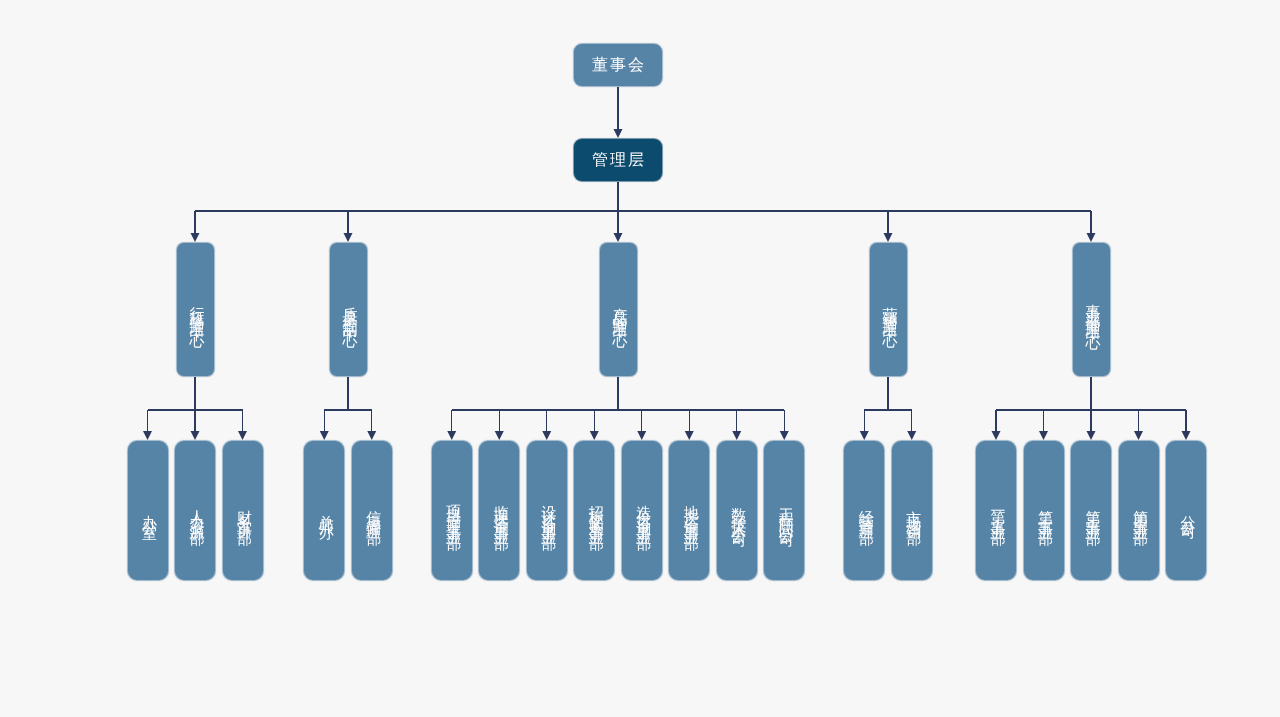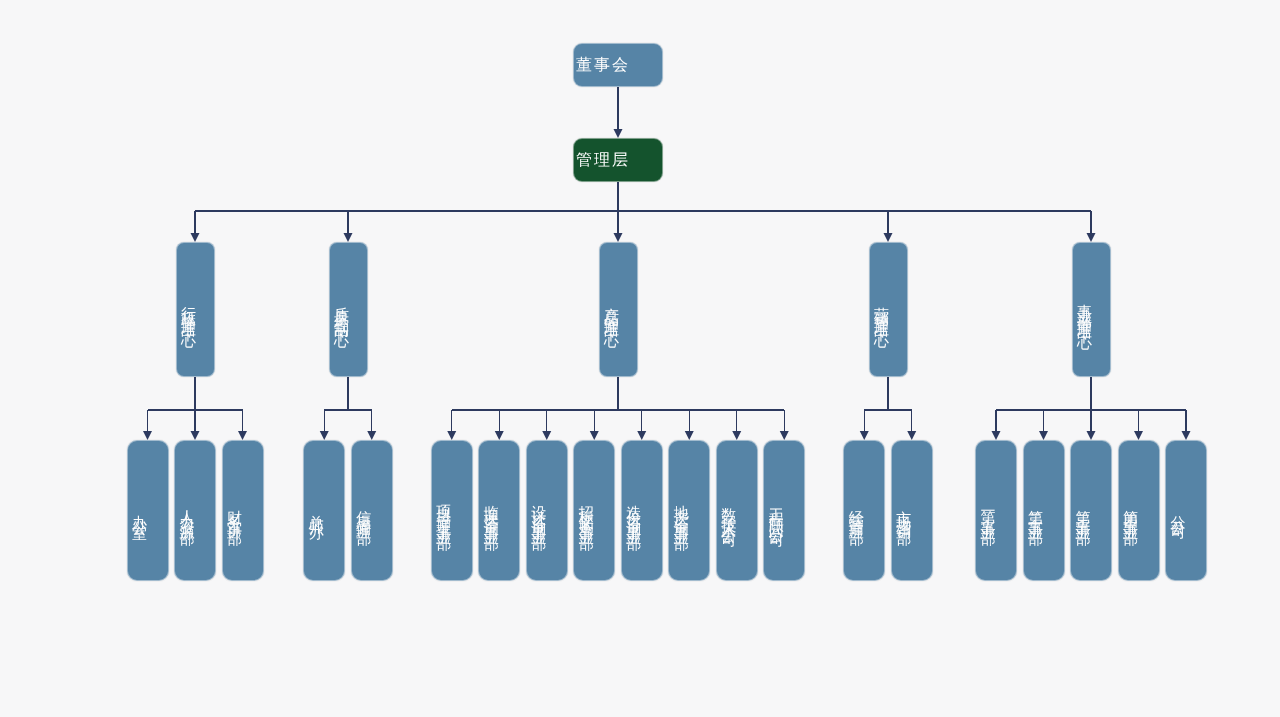--- a/index.html
+++ b/index.html
@@ -17,21 +17,21 @@
     position: absolute;
     left: 0;
     top: 0;
     pointer-events: none;
   }
   .node {
     position: absolute;
     box-sizing: border-box;
     display: flex;
     align-items: center;
-    justify-content: flex-start;
+    justify-content: center;
     border: 1px solid rgba(255, 255, 255, 0.45);
     box-shadow: 0 0 0 1px rgba(0, 0, 0, 0.03);
   }
   .node .label {
     line-height: 1;
     white-space: nowrap;
   }
   .node.h {
     border-radius: 9px;
   }
@@ -120,21 +120,21 @@
       <line x1="1091" y1="410" x2="1091" y2="432" stroke="#2d3a5f" stroke-width="1.2" shape-rendering="crispEdges"></line>
       <polygon points="1086.5,431 1095.5,431 1091,440" fill="#2d3a5f"></polygon>
       <line x1="1138.5" y1="410" x2="1138.5" y2="432" stroke="#2d3a5f" stroke-width="1.2" shape-rendering="crispEdges"></line>
       <polygon points="1134,431 1143,431 1138.5,440" fill="#2d3a5f"></polygon>
       <line x1="1186" y1="410" x2="1186" y2="432" stroke="#2d3a5f" stroke-width="1.2" shape-rendering="crispEdges"></line>
       <polygon points="1181.5,431 1190.5,431 1186,440" fill="#2d3a5f"></polygon>
     </svg>
 <div class="node h" style="left: 573px; top: 43px; width: 90px; height: 44px; background: rgb(86, 132, 166); color: rgb(253, 253, 253);">
       <span class="label">董事会</span>
     </div>
-    <div class="node h" style="left: 573px; top: 138px; width: 90px; height: 44px; background: #14532d; color: rgb(253, 253, 253);">
+    <div class="node h" style="left: 573px; top: 138px; width: 90px; height: 44px; background: #0c4a6e; color: rgb(253, 253, 253);">
       <span class="label">管理层</span>
     </div>
     <div class="node v" style="left: 175.5px; top: 242px; width: 39px; height: 135px; background: rgb(86, 132, 166); color: rgb(253, 253, 253);">
       <span class="label">行政管理中心</span>
     </div>
     <div class="node v small" style="left: 126.5px; top: 440px; width: 42px; height: 141px; background: rgb(86, 132, 166); color: rgb(253, 253, 253);">
       <span class="label">办公室</span>
     </div>
     <div class="node v small" style="left: 174px; top: 440px; width: 42px; height: 141px; background: rgb(86, 132, 166); color: rgb(253, 253, 253);">
       <span class="label">人力资源部</span>

